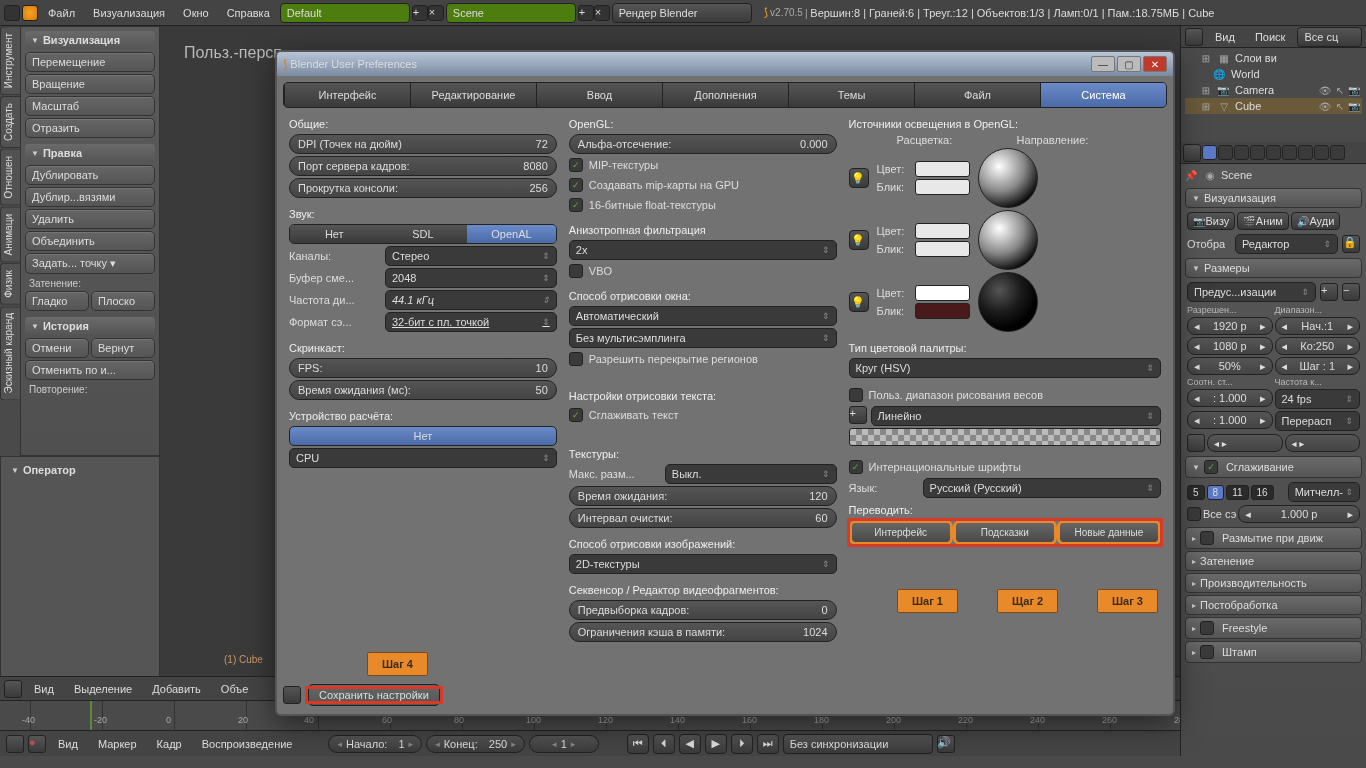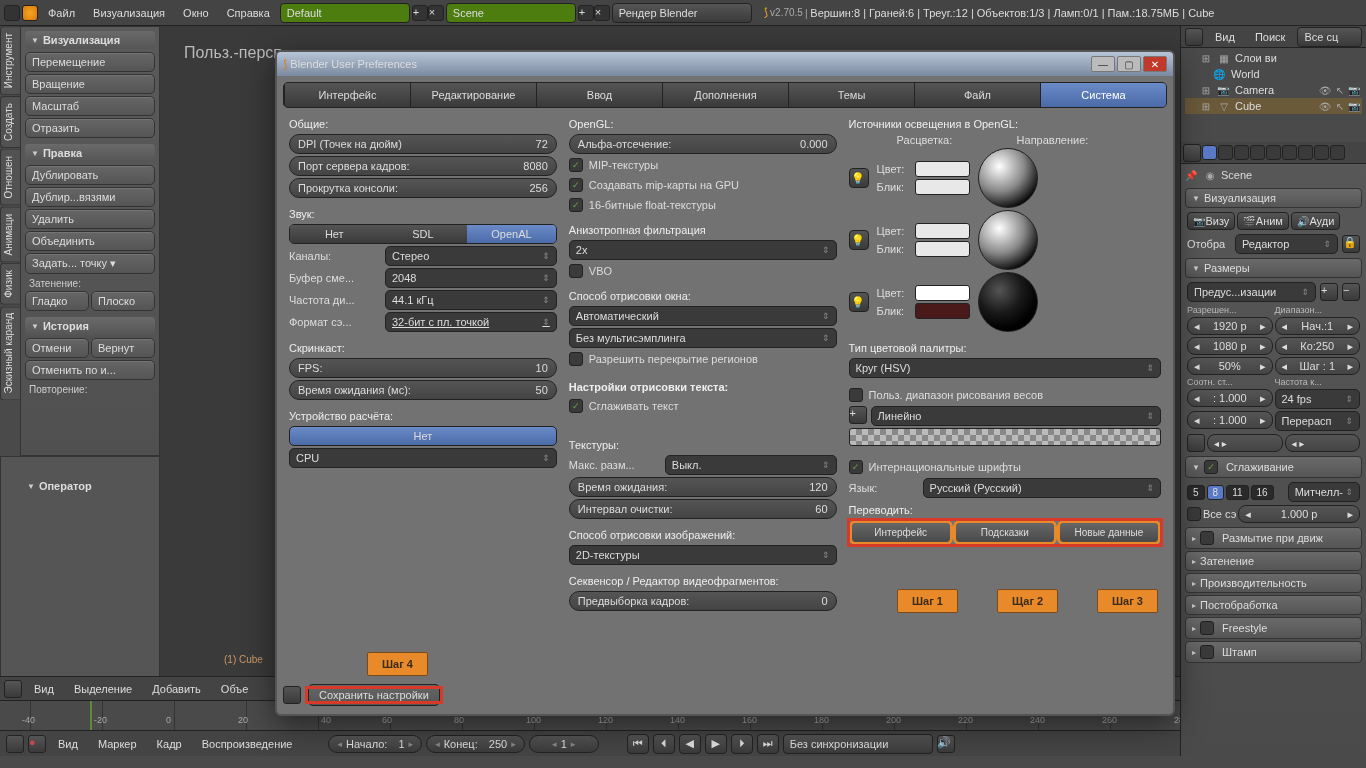--- a/index.html
+++ b/index.html
@@ -23,21 +23,21 @@
 .sub-lbl { color:#ccc; padding:2px 4px; font-size:10px;}
 
 .viewport { position:absolute; left:160px; top:26px; right:186px; height:650px; background:#3a3a3a; }
 .vp-label { position:absolute; left:24px; top:18px; color:#bbb; font-size:16px;}
 .vp-item  { position:absolute; left:64px; top:628px; color:#c96; font-size:10px;}
 .axis { position:absolute; left:180px; top:590px; width:50px; height:50px;}
 .axis-z { position:absolute; left:4px; top:0; width:2px; height:30px; background:#4a6acd;}
 .axis-y { position:absolute; left:4px; top:28px; width:30px; height:2px; background:#6a9a3a; transform:rotate(-15deg); transform-origin:left;}
 .axis-x { position:absolute; left:4px; top:28px; width:22px; height:2px; background:#c34a4a; transform:rotate(35deg); transform-origin:left;}
 
-.op-panel { position:absolute; left:0; top:456px; width:160px; height:228px; background:#555; border:1px solid #333; padding:20px;}
+.op-panel { position:absolute; left:0; top:456px; width:160px; height:228px; background:#555; border:1px solid #333; padding:4px;}
 .op-panel .panel-hdr{ background:#555;}
 
 .vp-header { position:absolute; left:0; top:676px; width:1180px; height:24px; background:#444; border-top:1px solid #222; display:flex; align-items:center; padding:0 4px; gap:4px;}
 .mini-icn { width:18px; height:18px; background:linear-gradient(#555,#3a3a3a); border:1px solid #222; border-radius:3px;}
 
 .timeline-rule { position:absolute; left:0; top:700px; width:1180px; height:30px; background:#4a4a4a; border-top:1px solid #222;}
 .timeline-rule .tick { position:absolute; top:14px; font-size:9px; color:#aaa;}
 .timeline-rule .tline { position:absolute; top:0; bottom:0; width:1px; background:#333;}
 .tl-cursor { position:absolute; top:0; bottom:0; left:90px; width:2px; background:#5a8a3a;}
 
@@ -207,21 +207,21 @@
   <div class="tl-cursor"></div>
 <div class="tline" style="left: 30px;"></div>
     <div class="tick" style="left: 22px;">-40</div>
     <div class="tline" style="left: 102px;"></div>
     <div class="tick" style="left: 94px;">-20</div>
     <div class="tline" style="left: 174px;"></div>
     <div class="tick" style="left: 166px;">0</div>
     <div class="tline" style="left: 246px;"></div>
     <div class="tick" style="left: 238px;">20</div>
     <div class="tline" style="left: 318px;"></div>
-    <div class="tick" style="left: 321px;">40</div>
+    <div class="tick" style="left: 304px;">40</div>
     <div class="tline" style="left: 390px;"></div>
     <div class="tick" style="left: 382px;">60</div>
     <div class="tline" style="left: 462px;"></div>
     <div class="tick" style="left: 454px;">80</div>
     <div class="tline" style="left: 534px;"></div>
     <div class="tick" style="left: 526px;">100</div>
     <div class="tline" style="left: 606px;"></div>
     <div class="tick" style="left: 598px;">120</div>
     <div class="tline" style="left: 678px;"></div>
     <div class="tick" style="left: 670px;">140</div>
@@ -314,21 +314,21 @@
           </div>
         </div>
       <div class="kv">
           <span class="lbl">Буфер сме...</span>
           <div class="drop" style="flex:1;">
             <span>2048</span>
           </div>
         </div>
       <div class="kv">
           <span class="lbl">Частота ди...</span>
-          <div class="drop" style="flex:1;">
+          <div class="drop" style="flex:1;font-style:italic;">
             <span>44.1 кГц</span>
           </div>
         </div>
       <div class="kv">
           <span class="lbl">Формат сэ...</span>
           <div class="drop" style="flex:1;text-decoration:underline;">
             <span>32-бит с пл. точкой</span>
           </div>
         </div>
       <div class="sect" style="margin-top:8px;">Скринкаст:</div>
@@ -379,21 +379,21 @@
       <div class="drop">
           <span>Автоматический</span>
         </div>
       <div class="drop">
           <span>Без мультисэмплинга</span>
         </div>
       <div class="chk">
           <span class="chkbox"></span>
           <span>Разрешить перекрытие регионов</span>
         </div>
-      <div class="sect" style="margin-top:11px;font-weight:bold;">Настройки отрисовки текста:</div>
+      <div class="sect" style="margin-top:20px;">Настройки отрисовки текста:</div>
       <div class="chk">
           <span class="chkbox">✓</span>
           <span>Сглаживать текст</span>
         </div>
       <div class="sect" style="margin-top:22px;">Текстуры:</div>
       <div class="kv">
           <span class="lbl">Макс. разм...</span>
           <div class="drop" style="flex:1;">
             <span>Выкл.</span>
           </div>
@@ -407,20 +407,24 @@
           <span>60</span>
         </div>
       <div class="sect" style="margin-top:8px;">Способ отрисовки изображений:</div>
       <div class="drop">
           <span>2D-текстуры</span>
         </div>
       <div class="sect" style="margin-top:8px;">Секвенсор / Редактор видеофрагментов:</div>
       <div class="field">
           <span>Предвыборка кадров:</span>
           <span>0</span>
+        </div>
+      <div class="field">
+          <span>Ограничения кэша в памяти:</span>
+          <span>1024</span>
         </div>
     </div>
 
     <div class="pref-col" style="flex:1.05;">
       <div class="sect">Источники освещения в OpenGL:</div>
       <div style="display:flex;gap:20px;padding:0 4px;">
         <span style="width:24px;"></span>
         <span style="width:100px;">Расцветка:</span>
         <span>Направление:</span>
       </div>

